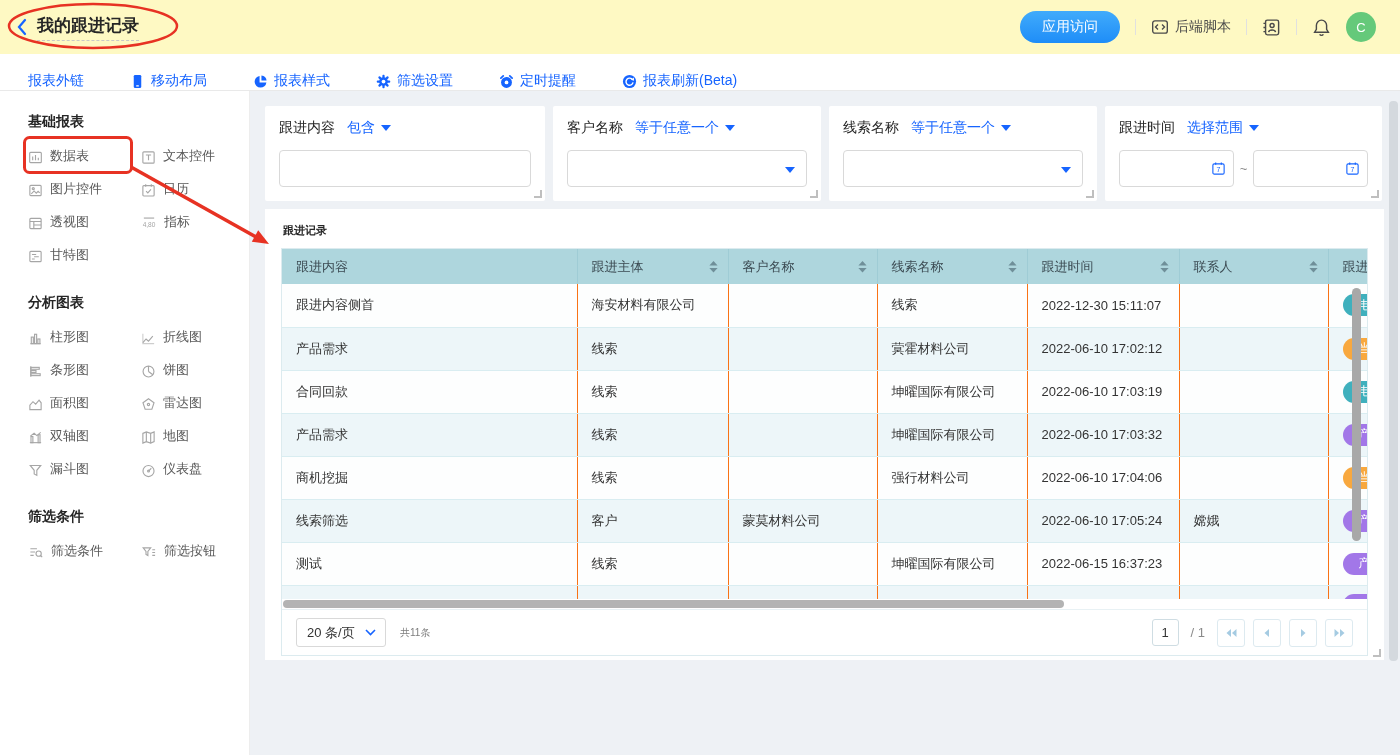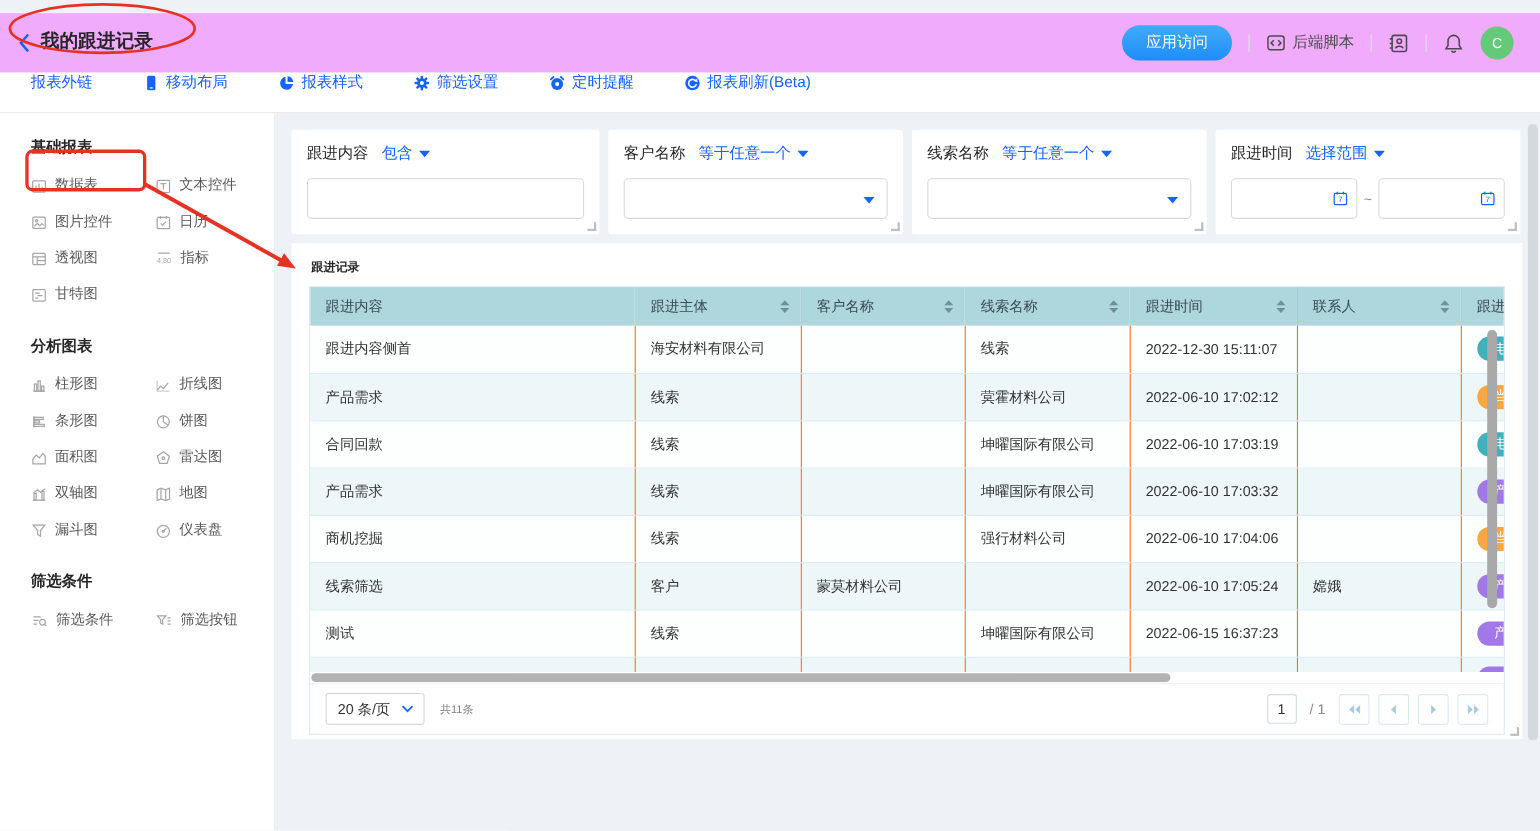--- a/index.html
+++ b/index.html
@@ -1,32 +1,32 @@
 <!DOCTYPE html>
 <html><head>
 <meta charset="utf-8">
 <style>
   * { box-sizing: border-box; }
   html,body { margin:0; padding:0; }
   body { font-family: "Liberation Sans","DejaVu Sans",sans-serif; }
   .page { position:relative; width:1400px; height:755px; background:#eef1f5; overflow:hidden; }
 
   
-  .topbar { height:54px; background:#f0abfc; display:flex; align-items:center; justify-content:space-between; padding:0 24px 0 16px;margin-top:12px; }
+  .topbar { height:54px; background:#fef9c3; display:flex; align-items:center; justify-content:space-between; padding:0 24px 0 16px; }
   .topbar-left { display:flex; align-items:center; gap:10px; }
   .back { display:flex; align-items:center; cursor:pointer; }
   .page-title { font-size:17px; font-weight:bold; color:#262626; margin:0; border-bottom:1px dashed #c8c8c8; padding-bottom:3px; }
   .topbar-right { display:flex; align-items:center; gap:15px; }
   .pill-btn { border:none; height:32px; padding:0 22px; border-radius:16px; background:linear-gradient(180deg,#41abfb,#1e8df8); color:#fff; font-size:14px; cursor:pointer; }
   .vdiv { width:1px; height:16px; background:#e0e0e0; }
   .hdr-item { display:flex; align-items:center; gap:6px; font-size:14px; color:#4a4a4a; cursor:pointer; }
   .avatar { width:30px; height:30px; border-radius:50%; background:#65c97a; color:#fff; font-size:13px; display:flex; align-items:center; justify-content:center; cursor:pointer; }
 
   
-  .toolbar { height:37px; background:#fff; border-bottom:1px solid #e9e9e9; display:flex; align-items:flex-start; justify-content:space-between; padding:0 24px 0 28px; }
+  .toolbar { height:37px; background:#fff; border-bottom:1px solid #e9e9e9; display:flex; align-items:flex-end; justify-content:space-between; padding:0 24px 0 28px; }
   .toolbar-left { display:flex; align-items:center; gap:46px; }
   .tb-item { display:flex; align-items:center; gap:6px; color:#1664ff; font-size:14px; cursor:pointer; text-decoration:none; }
   .toolbar-right { display:flex; }
   .btn-outline { width:79px; height:29px; margin-left:13px; background:#fff; border:1px solid #1664ff; border-radius:3px; color:#1664ff; font-size:14px; cursor:pointer; }
 
   
   .content { display:flex; height:720px; position:relative;border-radius:18px; }
 
   
   .sidebar { width:250px; flex-shrink:0; background:#fff; border-right:1px solid #ededed; padding:22px 0 0 28px; }

